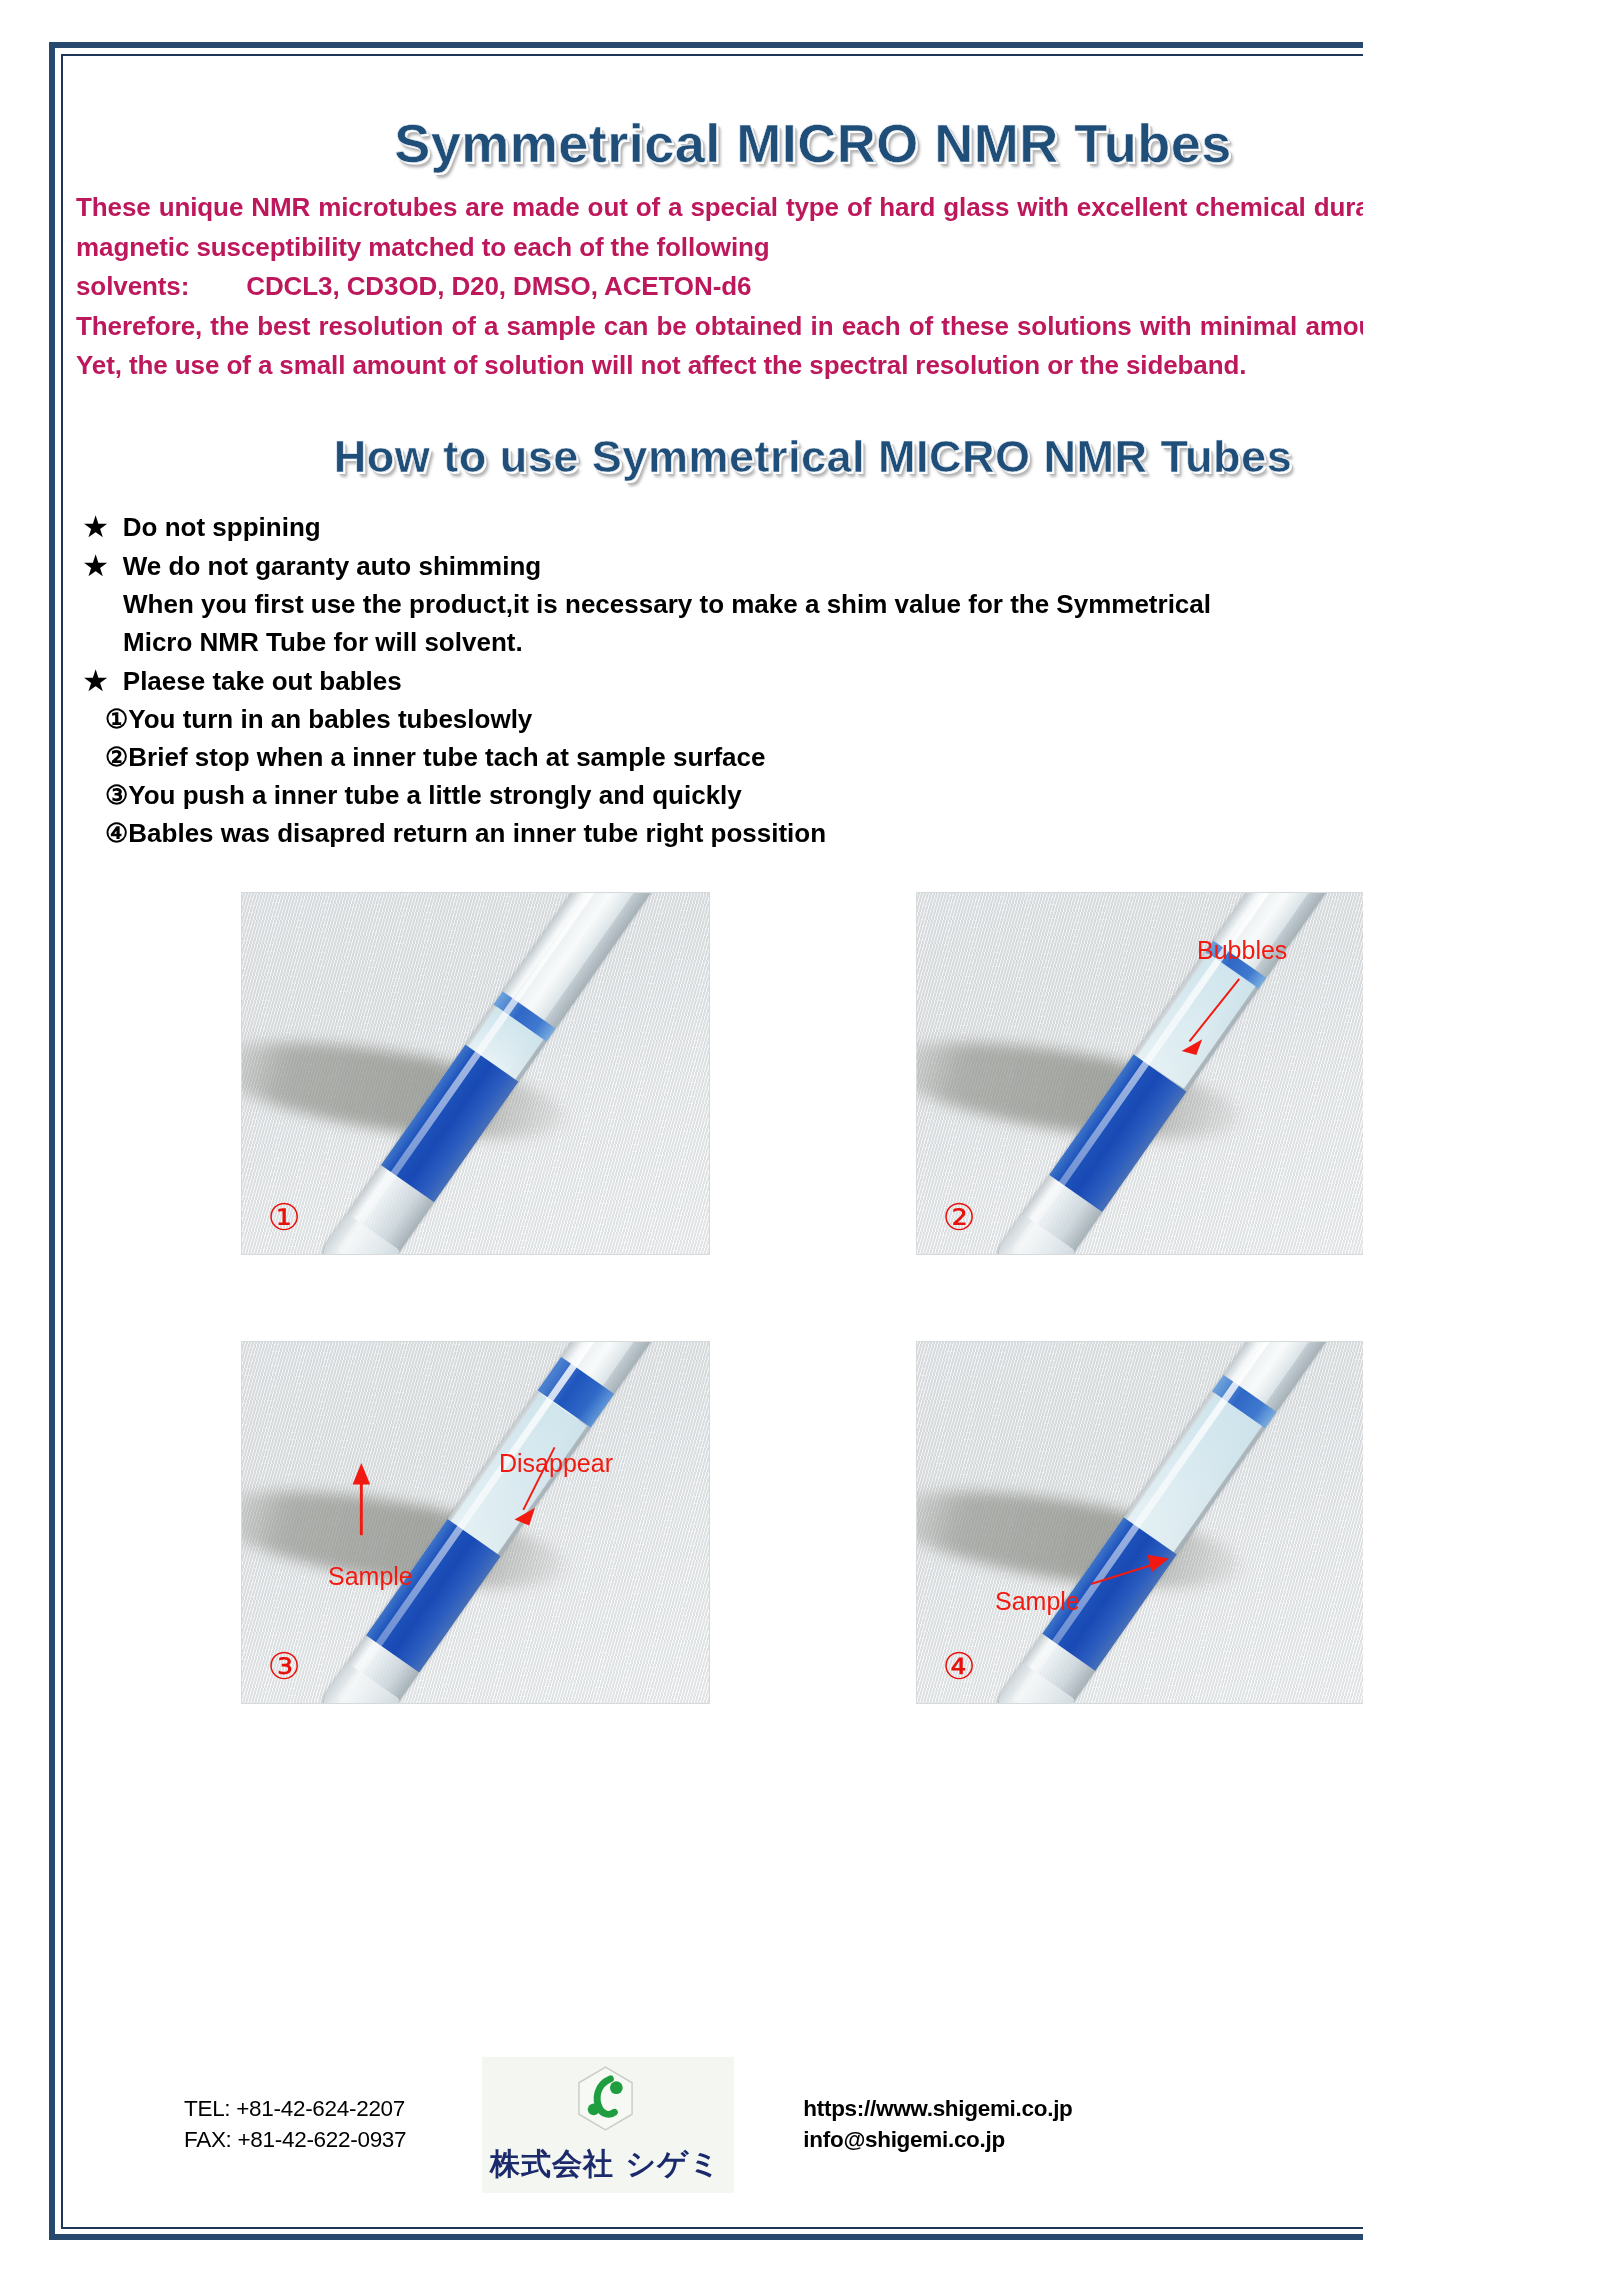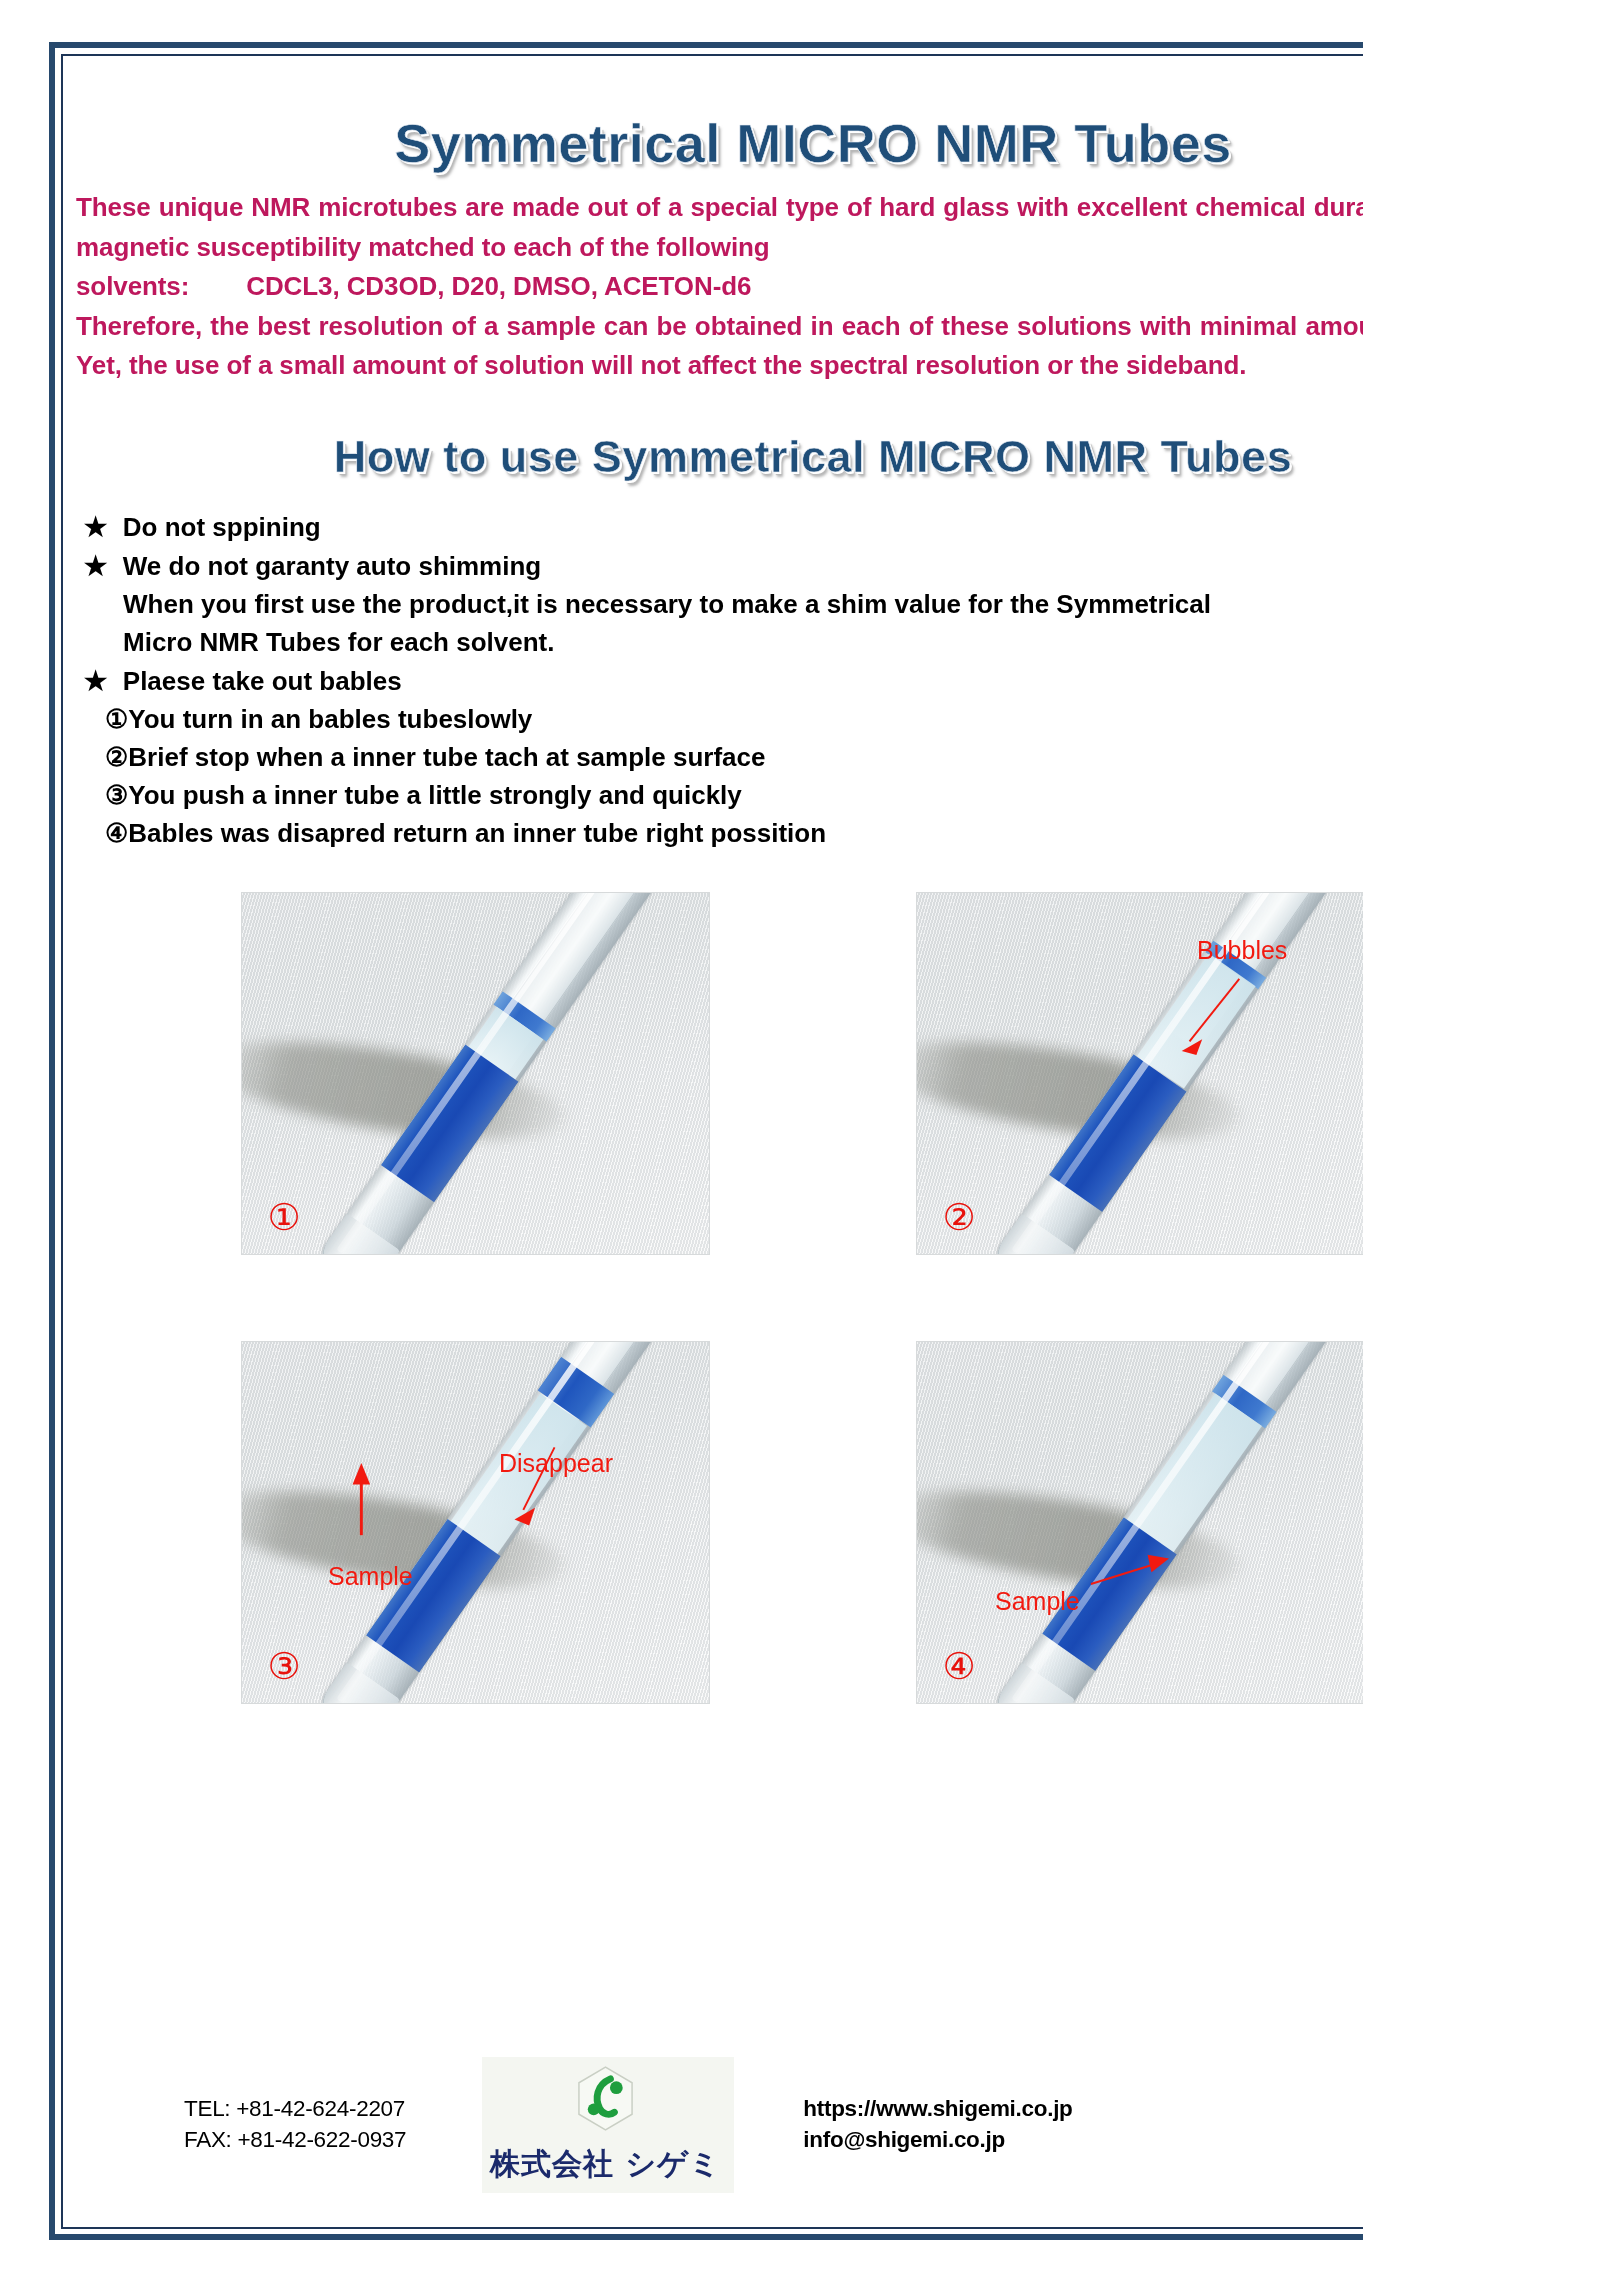--- a/index.html
+++ b/index.html
@@ -230,21 +230,21 @@
         <span class="star-glyph">★</span>
         <span class="star-text">Do not sppining</span>
       </div>
 
       <div class="star-item">
         <span class="star-glyph">★</span>
         <span class="star-text">We do not garanty auto shimming</span>
       </div>
 
       <div class="sub-line">When you first use the product,it is necessary to make a shim value for the Symmetrical</div>
-      <div class="sub-line">Micro NMR Tubes for each solvent.</div>
+      <div class="sub-line">Micro NMR Tube for will solvent.</div>
 
       <div class="star-item">
         <span class="star-glyph">★</span>
         <span class="star-text">Plaese take out bables</span>
       </div>
 
       <div class="num-line">①You turn in an bables tubeslowly</div>
       <div class="num-line">②Brief stop when a inner tube tach at sample surface</div>
       <div class="num-line">③You push a inner tube a little strongly and quickly</div>
       <div class="num-line">④Bables was disapred return an inner tube right possition</div>

